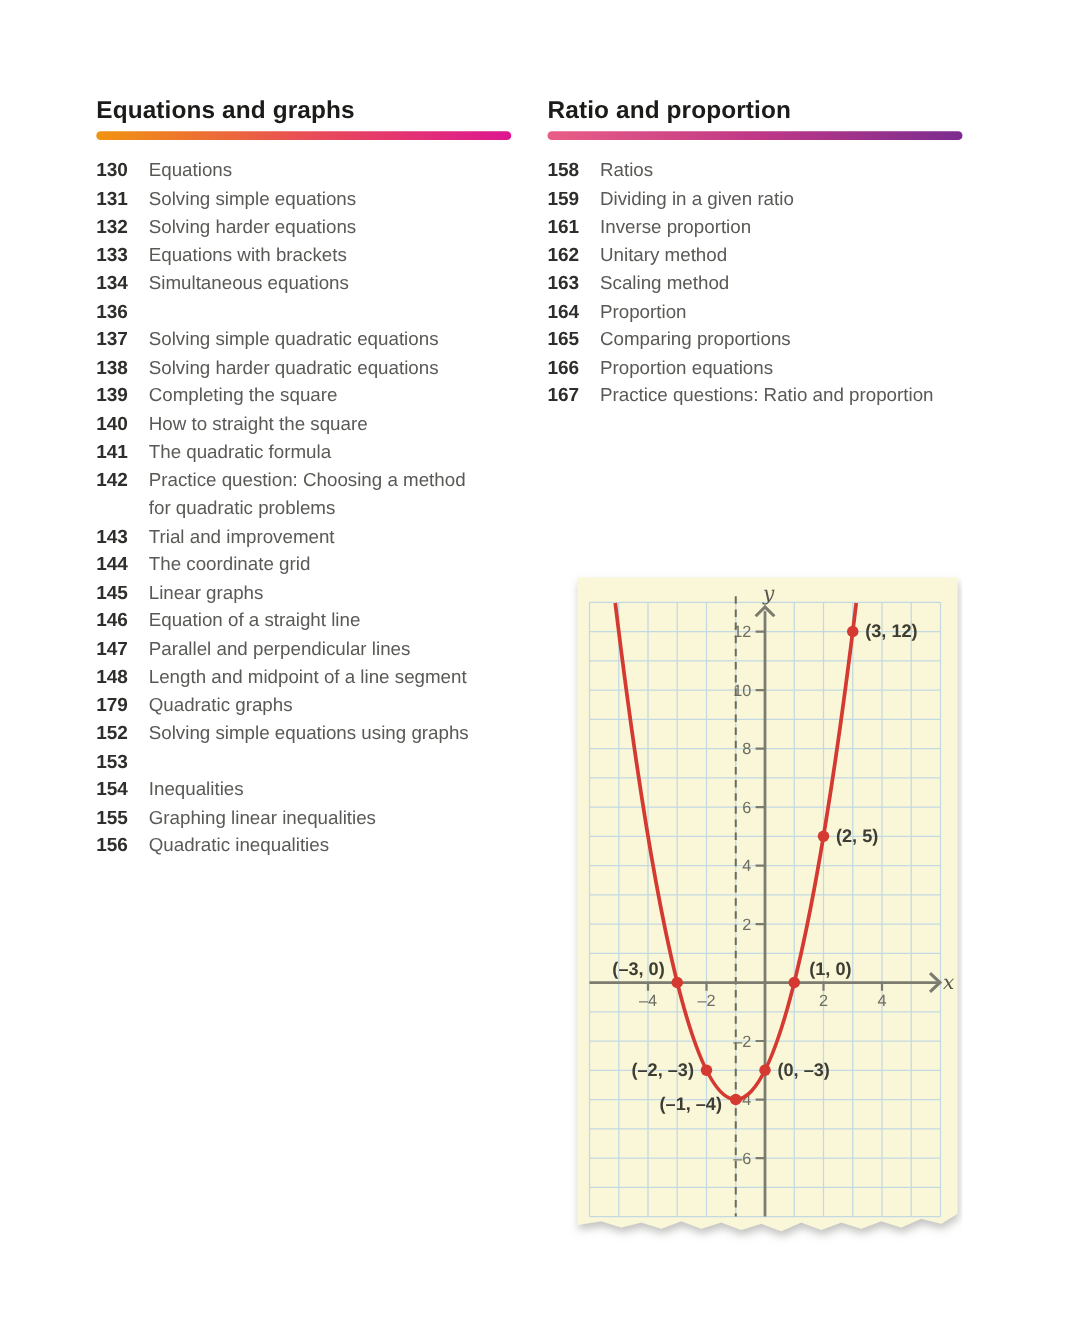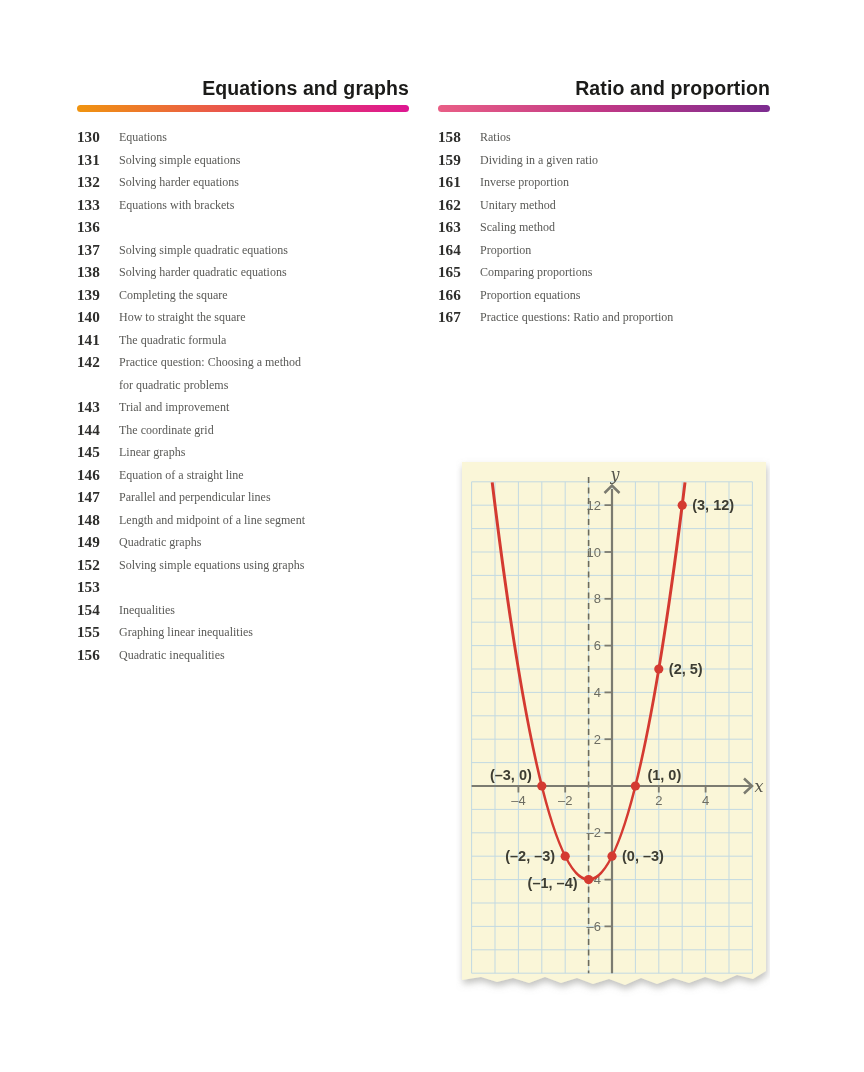--- a/index.html
+++ b/index.html
@@ -3,30 +3,30 @@
 <meta charset="utf-8">
 <style>
   html,body{margin:0;padding:0;background:#ffffff;}
   .page{
     position:relative;width:864px;height:1072px;background:#ffffff;overflow:hidden;
     font-family:"Liberation Sans",sans-serif;
   }
   .toc{position:absolute;top:76px;width:332px;}
   .toc-title{
     margin:0;font-size:19.5px;line-height:24px;font-weight:bold;
-    color:#1b1b19;letter-spacing:.1px;text-align:right;
+    color:#1b1b19;letter-spacing:.1px;
   }
   .toc-rule{height:7px;border-radius:4px;margin-top:5px;}
-  .toc-entries{margin-top:14px;font-family:Liberation Serif, serif;}
+  .toc-entries{margin-top:14px;}
   .entry{display:flex;line-height:22.5px;}
   .entry .num{
     width:42px;flex:0 0 42px;font-weight:bold;font-size:15.2px;color:#2e2e2c;
   }
   .entry .ttl{
-    flex:1;font-size:12px;color:#595956;white-space:pre-line;
+    flex:1;font-size:15px;color:#595956;white-space:pre-line;
   }
   #figure-svg{position:absolute;left:456px;top:456px;}
 </style>
 </head>
 <body>
 
 <div class="page">
 
   <section class="toc" id="sec0" style="left:77px">
     <h2 class="toc-title">Equations and graphs</h2>
@@ -42,20 +42,24 @@
         </div>
         <div class="entry">
           <span class="num">132</span>
           <span class="ttl">Solving harder equations</span>
         </div>
         <div class="entry">
           <span class="num">133</span>
           <span class="ttl">Equations with brackets</span>
         </div>
         <div class="entry">
+          <span class="num">134</span>
+          <span class="ttl">Simultaneous equations</span>
+        </div>
+        <div class="entry">
           <span class="num">136</span>
         </div>
         <div class="entry">
           <span class="num">137</span>
           <span class="ttl">Solving simple quadratic equations</span>
         </div>
         <div class="entry">
           <span class="num">138</span>
           <span class="ttl">Solving harder quadratic equations</span>
         </div>
@@ -94,21 +98,21 @@
         </div>
         <div class="entry">
           <span class="num">147</span>
           <span class="ttl">Parallel and perpendicular lines</span>
         </div>
         <div class="entry">
           <span class="num">148</span>
           <span class="ttl">Length and midpoint of a line segment</span>
         </div>
         <div class="entry">
-          <span class="num">149</span>
+          <span class="num">179</span>
           <span class="ttl">Quadratic graphs</span>
         </div>
         <div class="entry">
           <span class="num">152</span>
           <span class="ttl">Solving simple equations using graphs</span>
         </div>
         <div class="entry">
           <span class="num">153</span>
         </div>
         <div class="entry">

